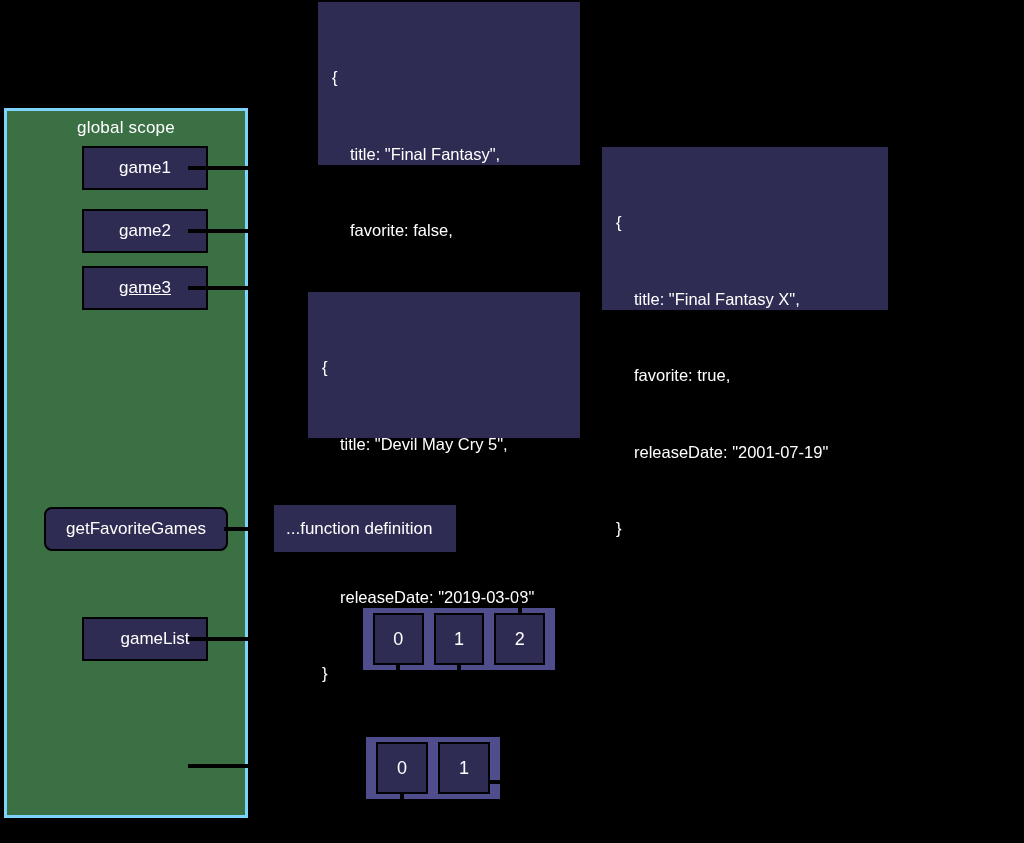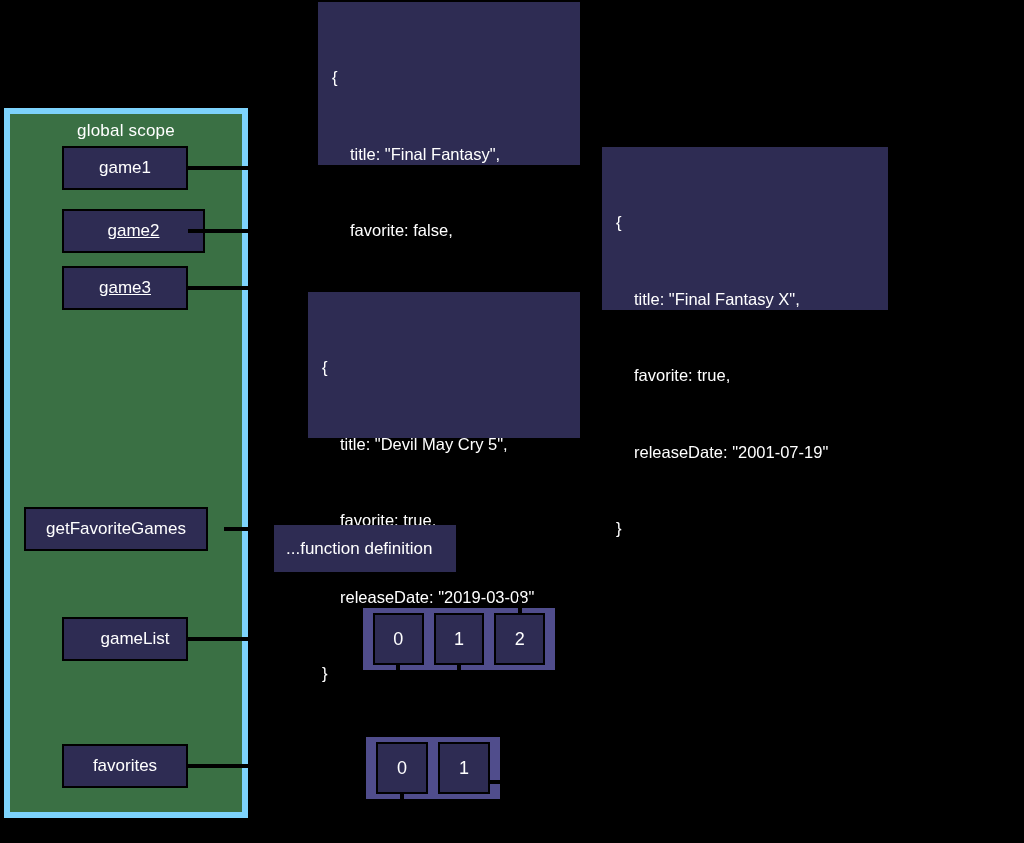--- a/index.html
+++ b/index.html
@@ -20,21 +20,21 @@
   }
 
   
   .scope-panel {
     position: absolute;
     left: 4px;
     top: 108px;
     width: 244px;
     height: 710px;
     background: #3a7044;
-    border: 6px solid #7dd3fc;
+    border: 3px solid #7dd3fc;
     box-sizing: border-box;
   }
   .scope-title {
     position: absolute;
     left: 0;
     top: 7px;
     width: 100%;
     text-align: center;
     color: #ffffff;
     font-size: 17px;
@@ -47,20 +47,21 @@
     position: absolute;
     background: #2e2c53;
     border: 2px solid #000000;
     box-sizing: border-box;
     color: #ffffff;
     font-size: 17px;
     display: flex;
     align-items: center;
     justify-content: center;
     text-align: center;
+    margin-left: 20px;
   }
 
   
   .conn-h {
     position: absolute;
     background: #000000;
     height: 4px;
   }
 
   
@@ -85,21 +86,20 @@
   
   .fn-box {
     position: absolute;
     background: #2e2c53;
     color: #ffffff;
     font-size: 17px;
     display: flex;
     align-items: center;
     padding-left: 12px;
     box-sizing: border-box;
-    margin-top: 20px;
   }
 
   
   .array-box {
     position: absolute;
     background: #504d8c;
     box-sizing: border-box;
     display: flex;
     align-items: center;
     padding: 10px 10px;
@@ -151,33 +151,32 @@
 
 <div id="canvas">
 
   <div class="scope-panel">
     <div class="scope-title">global scope</div>
   </div>
 
   <div class="var-box" style="left:62px; top:146px; width:126px; height:44px;">game1</div>
   <div class="conn-h" style="left:188px; top:166px; width:60px;"></div>
 
-  <div class="var-box" style="left:62px; top:209px; width:143px; height:44px;text-decoration:underline;">game2</div>
+  <div class="var-box" style="left:62px; top:209px; width:126px; height:44px;">game2</div>
   <div class="conn-h" style="left:188px; top:229px; width:60px;"></div>
 
   <div class="var-box" style="left:62px; top:266px; width:126px; height:44px;text-decoration:underline;">game3</div>
   <div class="conn-h" style="left:188px; top:286px; width:60px;"></div>
 
-  <div class="var-box" style="left:24px; top:507px; width:184px; height:44px;">getFavoriteGames</div>
+  <div class="var-box" style="left:24px; top:507px; width:184px; height:44px;border-radius:8px;">getFavoriteGames</div>
   <div class="conn-h" style="left:224px; top:527px; width:50px;"></div>
 
   <div class="var-box" style="left:62px; top:617px; width:126px; height:44px;padding-left:20px;">gameList</div>
   <div class="conn-h" style="left:188px; top:637px; width:60px;"></div>
 
-  <div class="var-box" style="left:62px; top:744px; width:126px; height:44px;">favorites</div>
   <div class="conn-h" style="left:188px; top:764px; width:60px;"></div>
 
   <div class="obj-card" style="left:318px; top:2px; width:262px; height:163px;">
     <span class="obj-line">{</span>
     <span class="obj-line indent">title: "Final Fantasy",</span>
     <span class="obj-line indent">favorite: false,</span>
     <span class="obj-line indent">releaseDate: "1987-12-18"</span>
     <span class="obj-line">}</span>
   </div>
 

